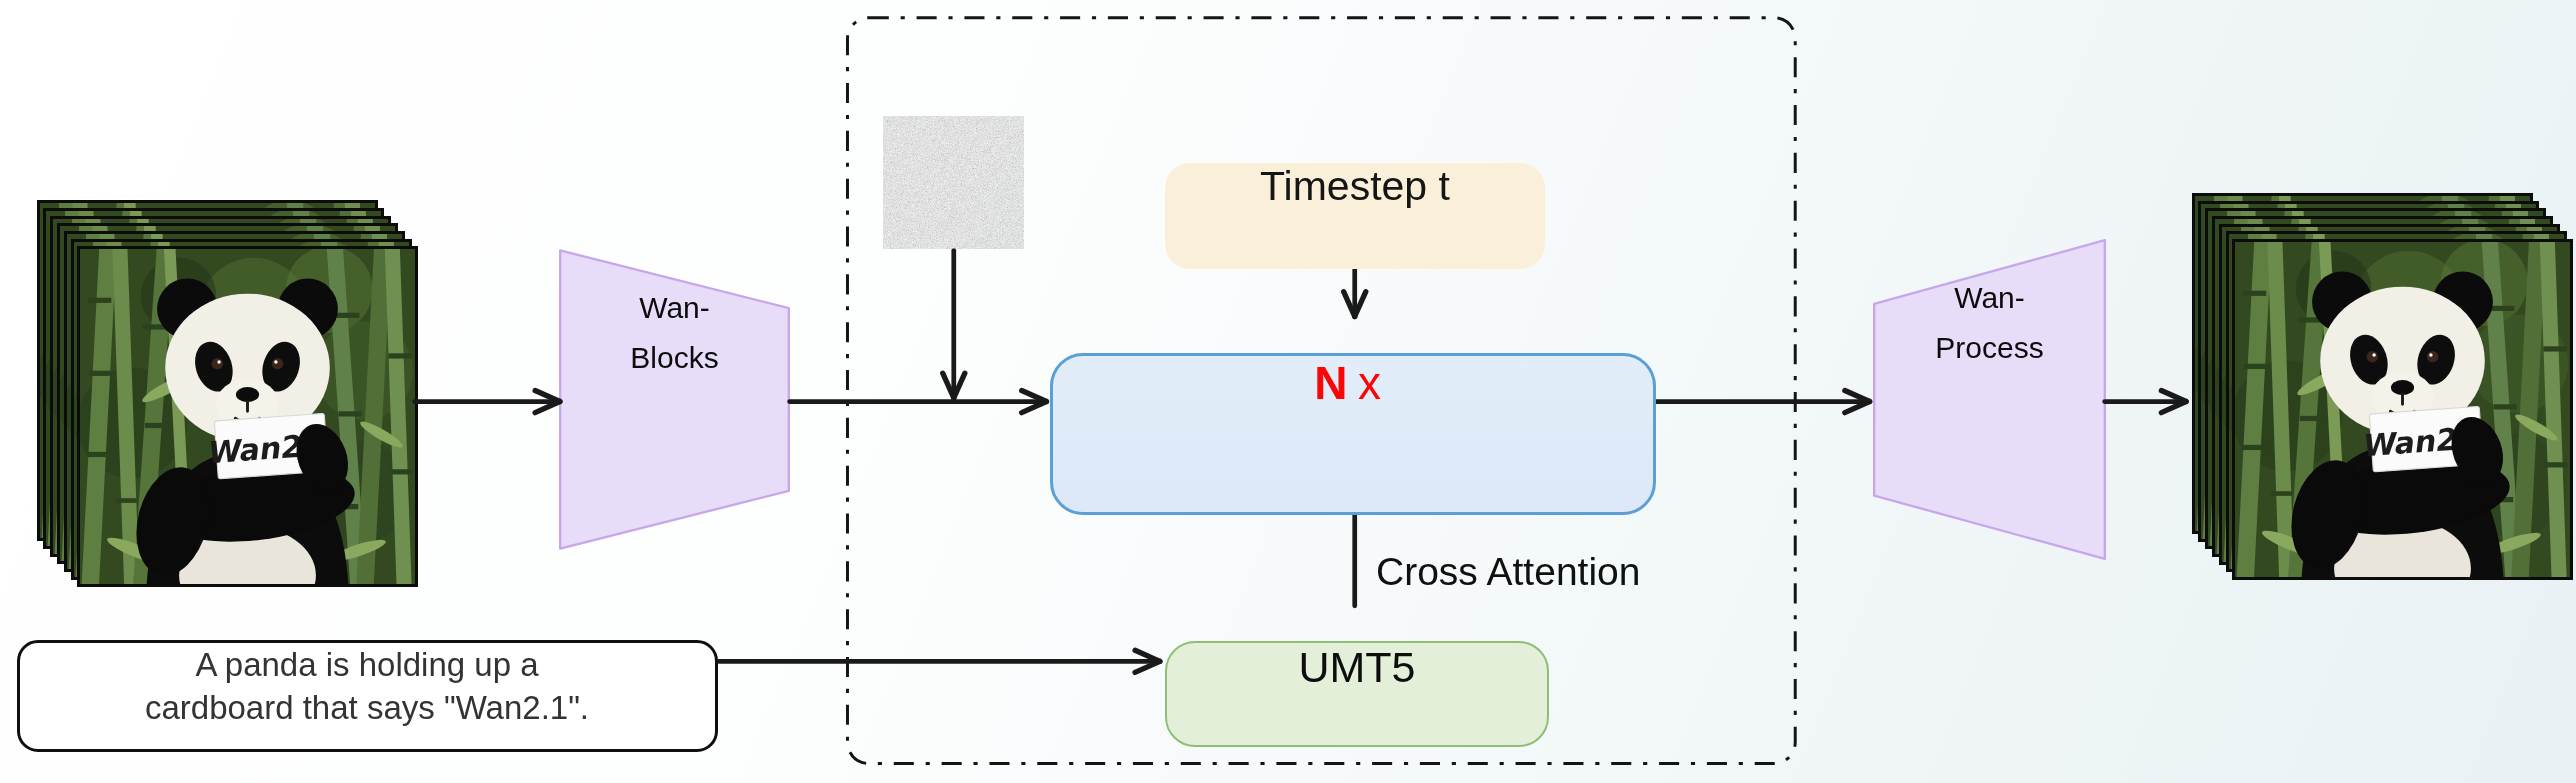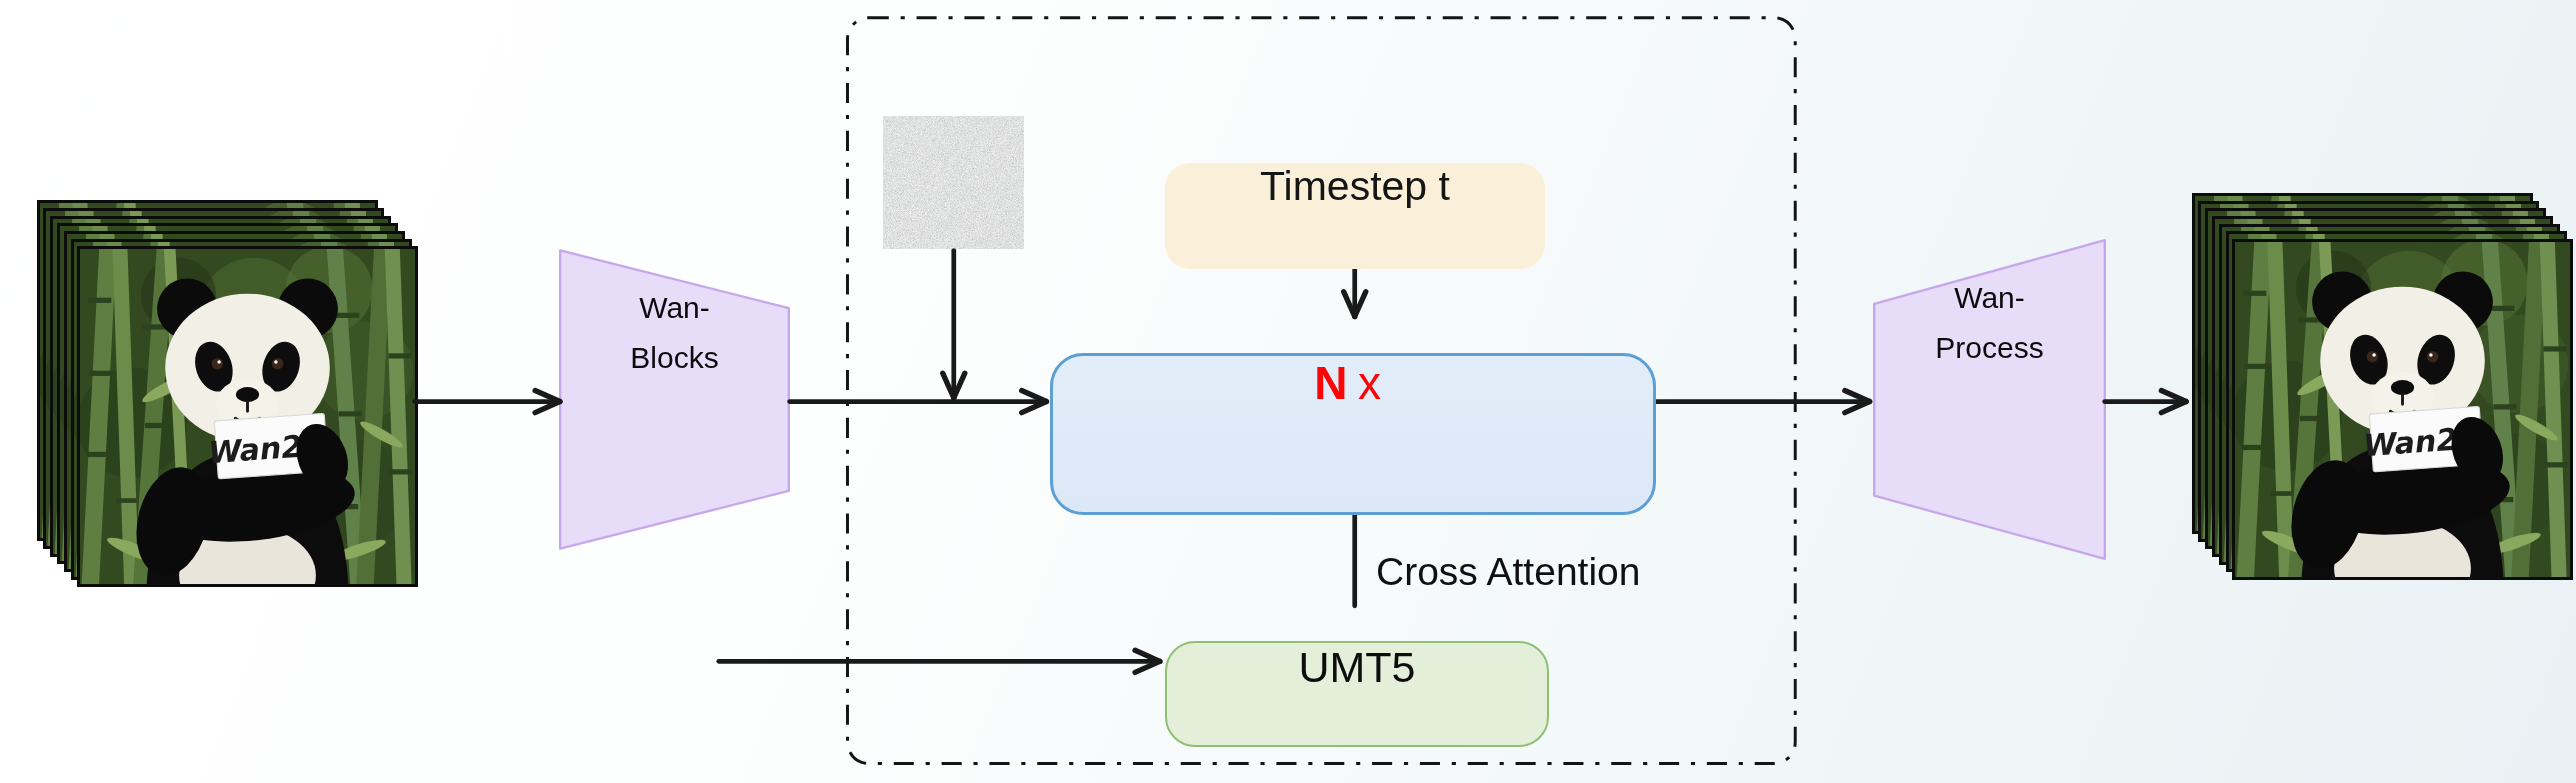--- a/index.html
+++ b/index.html
@@ -985,15 +985,21 @@
     <span class="n">N</span>
     <span class="times">x</span>
   </div>
 
   <div class="abs label" id="cross-attention-label">Cross Attention</div>
 
   <div class="abs center-flex" id="umt5-box">
     <span>UMT5</span>
   </div>
 
+  <div class="abs center-flex" id="prompt-box">
+    <div>
+      <div>A panda is holding up a</div>
+      <div>cardboard that says "Wan2.1".</div>
+    </div>
+  </div>
 
 </div>
 
 
 </body></html>

